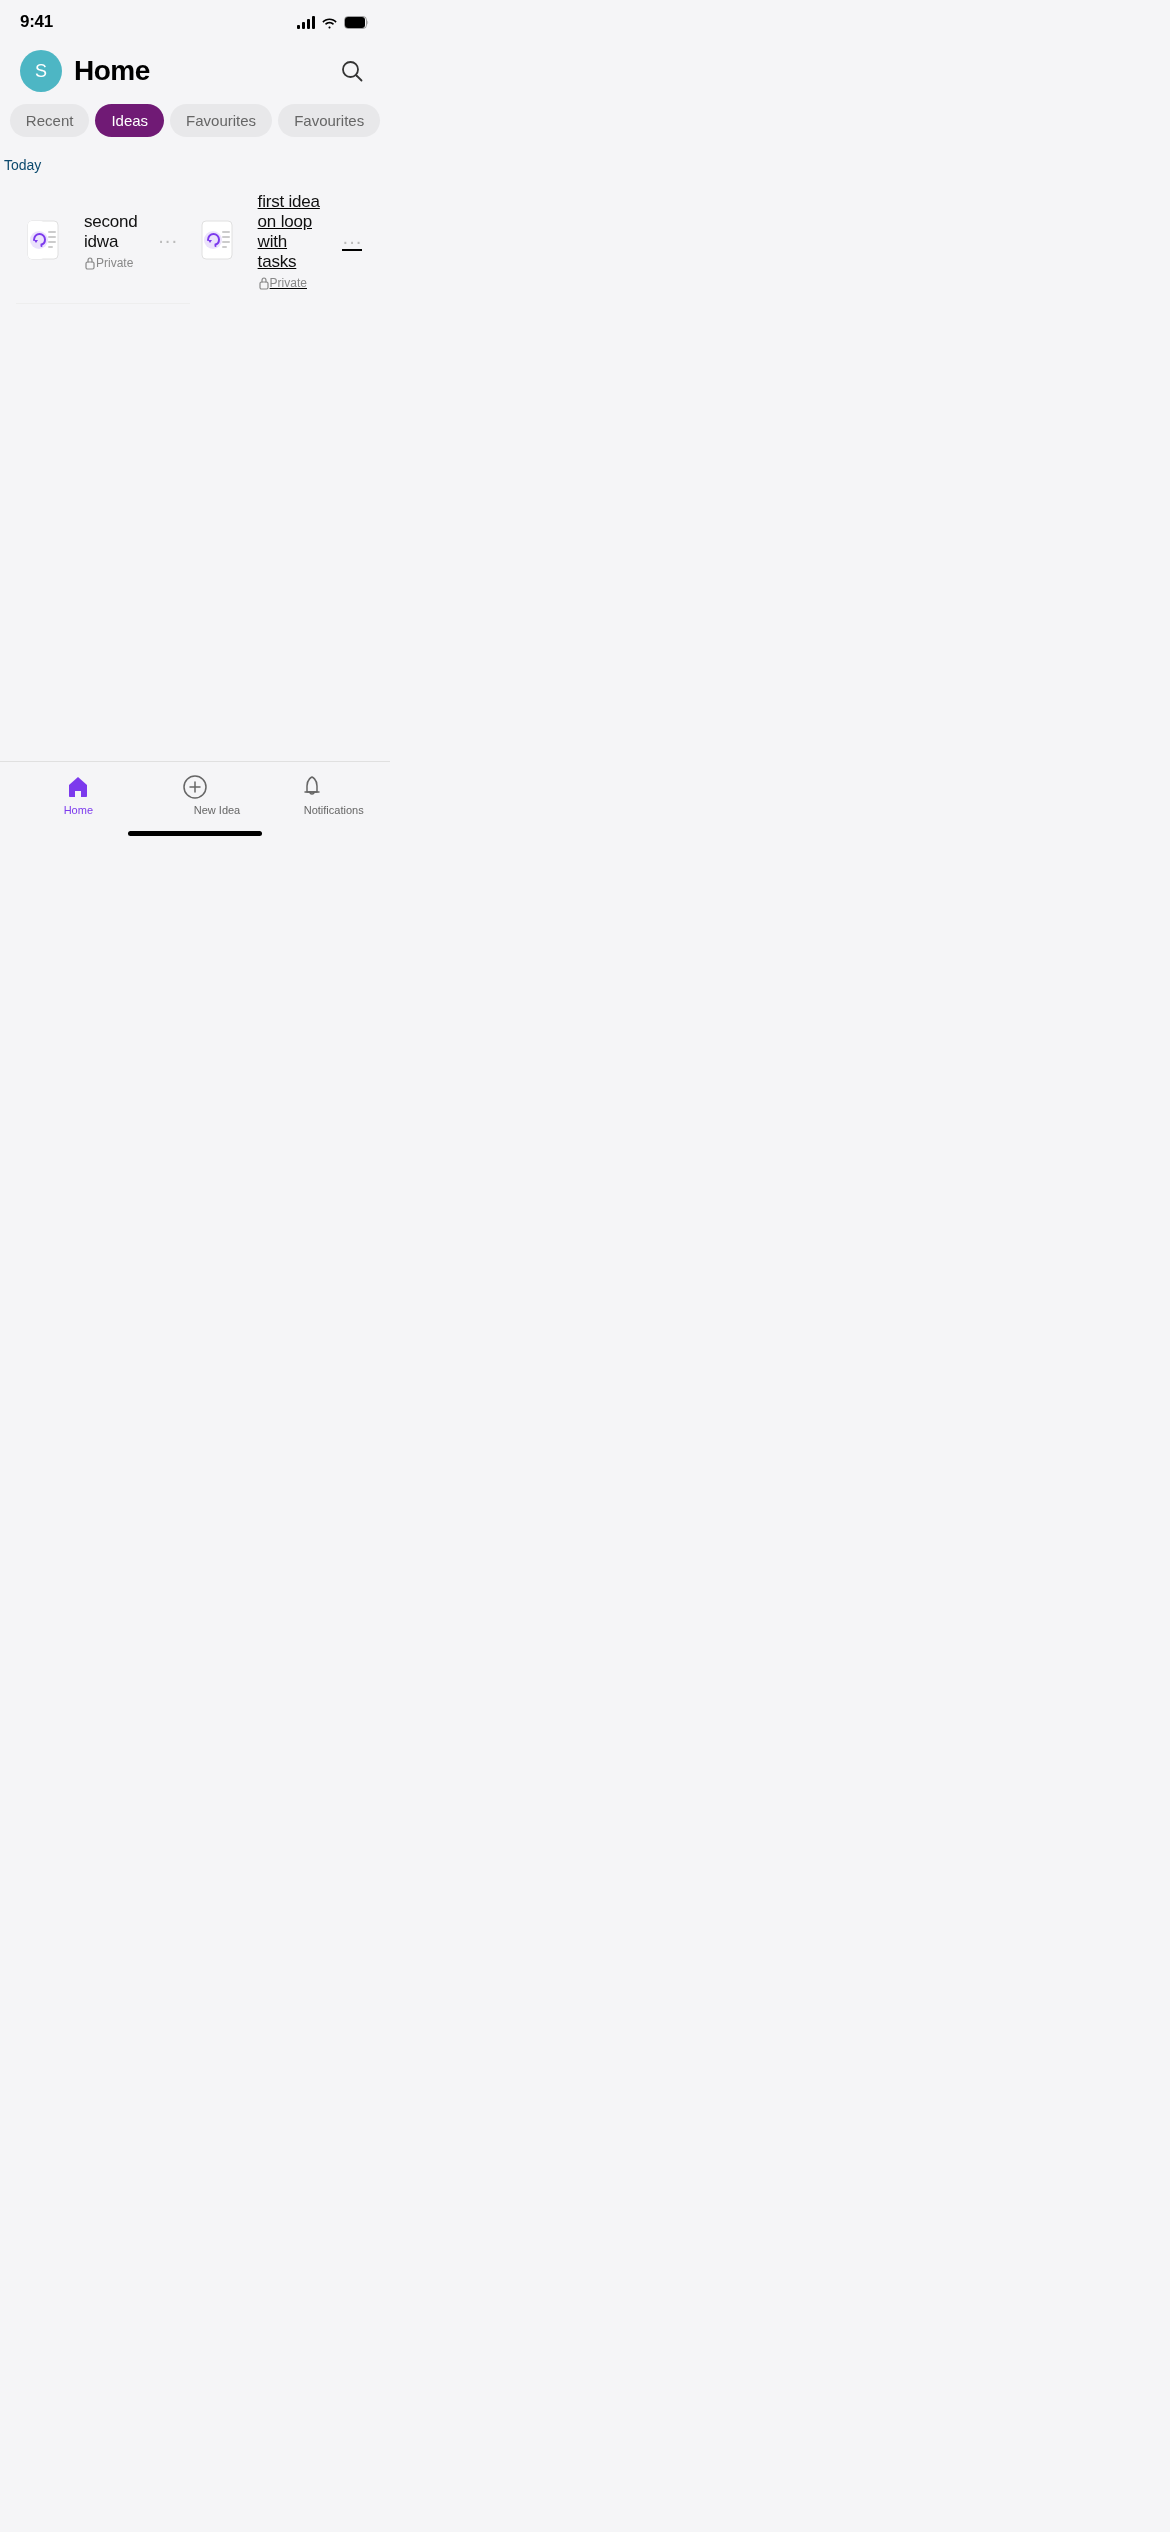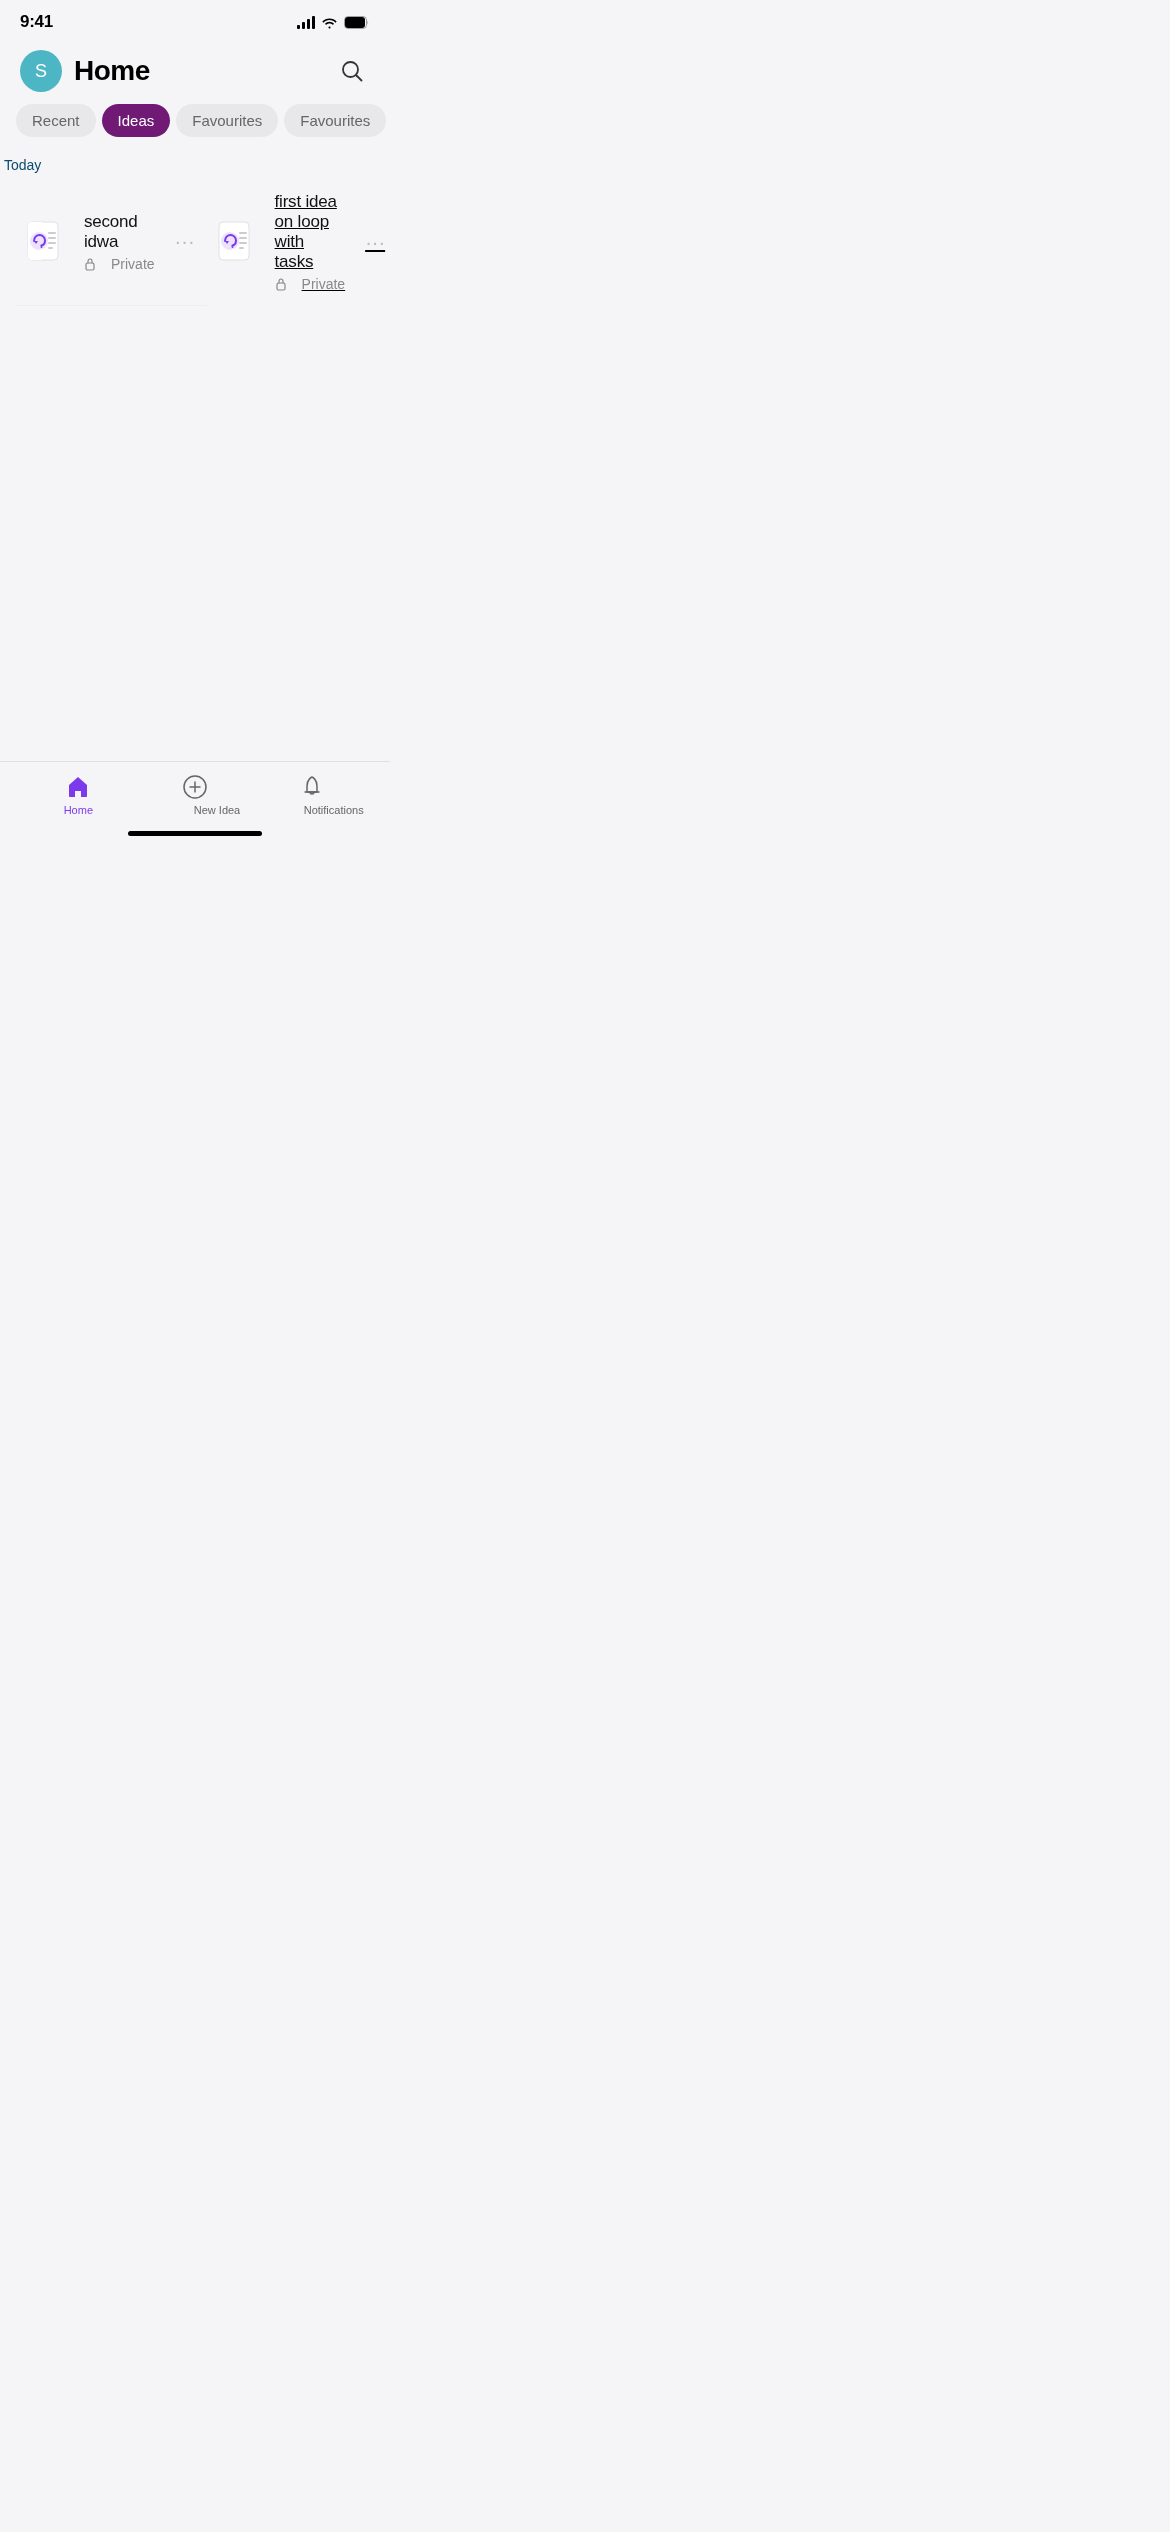--- a/index.html
+++ b/index.html
@@ -98,20 +98,21 @@
     }
 
     
     .tabs-container {
       display: flex;
       align-items: center;
       padding: 0 16px;
       gap: 6px;
       margin-bottom: 20px;
       overflow: hidden;
+      justify-content: center;
     }
 
     .tab {
       padding: 8px 16px;
       border-radius: 20px;
       font-size: 15px;
       font-weight: 500;
       cursor: pointer;
       white-space: nowrap;
     }
@@ -176,22 +177,22 @@
       font-size: 17px;
       font-weight: 500;
       color: #111;
       margin-bottom: 4px;
       letter-spacing: -0.2px;
     }
 
     .item-privacy {
       display: flex;
       align-items: center;
-      gap: 15px;
-      font-size: 14px;
+      gap: 0;
+      font-size: 12px;
       color: #888;
     }
 
     .item-more {
       color: #bbb;
       font-size: 20px;
       cursor: pointer;
       padding: 8px;
       display: flex;
       align-items: center;

